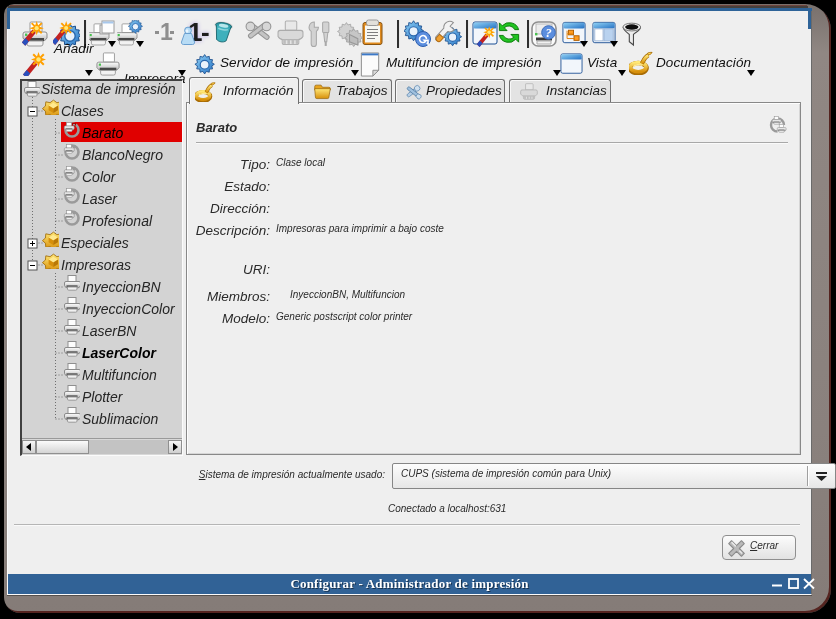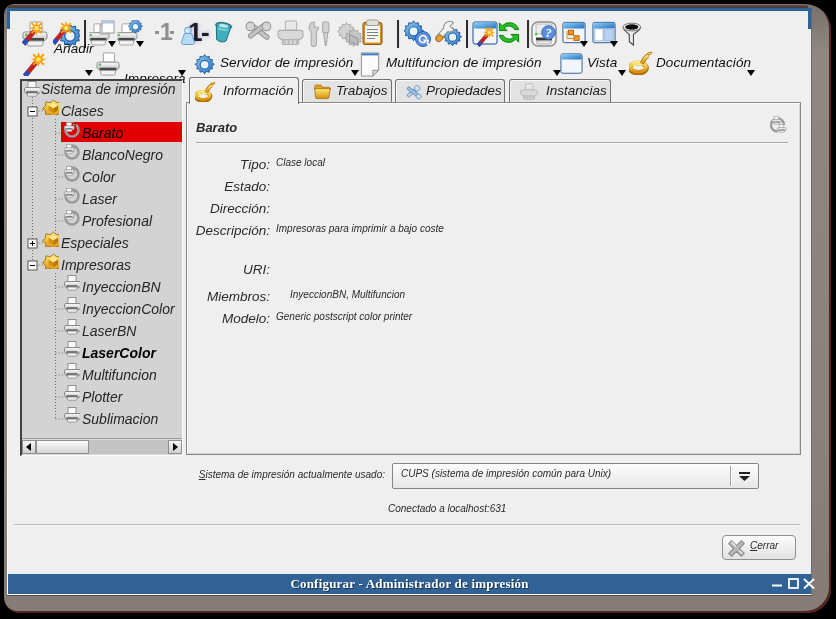--- a/index.html
+++ b/index.html
@@ -24,21 +24,21 @@
 .ti{position:absolute;font-size:14px;color:#262626;white-space:nowrap;}
 .tab{position:absolute;top:79px;height:24px;background:#e3e3e3;border:1px solid #707070;border-bottom:none;
  border-radius:3px 3px 0 0;font-size:13.5px;color:#1a1a1a;box-sizing:border-box;box-shadow:inset 1px 1px 0 #f8f8f8;}
 .tab.active{background:#efefef;height:27px;top:77px;z-index:5;}
 .tab span{position:absolute;top:3px;white-space:nowrap;}
 .tab.active span{top:5px;}
 #panel{position:absolute;left:186px;top:102px;width:613px;height:351px;background:#efefef;
  border:1px solid #888;box-shadow:inset 1px 1px 0 #fdfdfd,inset -1px -1px 0 #d6d6d6;}
 .flbl{position:absolute;font-size:13.5px;color:#2a2a2a;text-align:right;width:130px;white-space:nowrap;}
 .fval{position:absolute;font-size:10px;color:#2a2a2a;white-space:nowrap;}
-#combo{position:absolute;left:392px;top:463px;width:367px;height:26px;background:linear-gradient(#fdfdfd,#e6e6e6);
+#combo{position:absolute;left:392px;top:463px;width:444px;height:26px;background:linear-gradient(#fdfdfd,#e6e6e6);
  border:1px solid #868686;border-radius:2px;box-sizing:border-box;}
 #cerrar{position:absolute;left:722px;top:535px;width:74px;height:25px;background:linear-gradient(#fcfcfc,#e2e2e2);
  border:1px solid #8f8f8f;border-radius:4px;box-sizing:border-box;}
 #titlebar{position:absolute;left:8px;top:574px;width:803px;height:20px;background:#316296;}
 #titletxt{position:absolute;left:0;top:2px;width:100%;text-align:center;font-family:"Liberation Serif",serif;
  font-style:normal;font-weight:bold;font-size:13px;color:#fff;text-shadow:1px 1px 0 #16314f;letter-spacing:0.2px;padding-right:18px;}
 .icon{position:absolute;}
 </style></head>
 <body>
 <div id="root">

